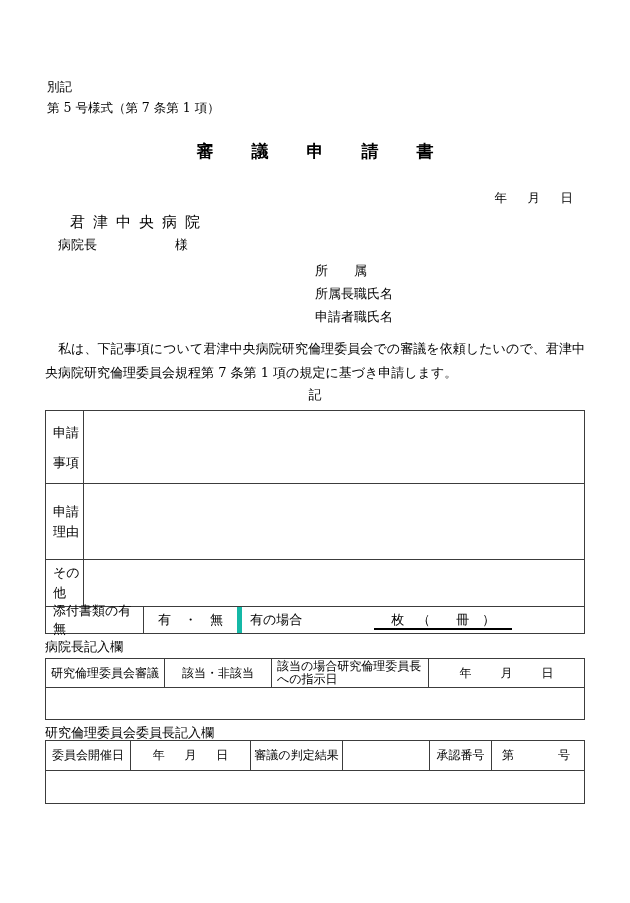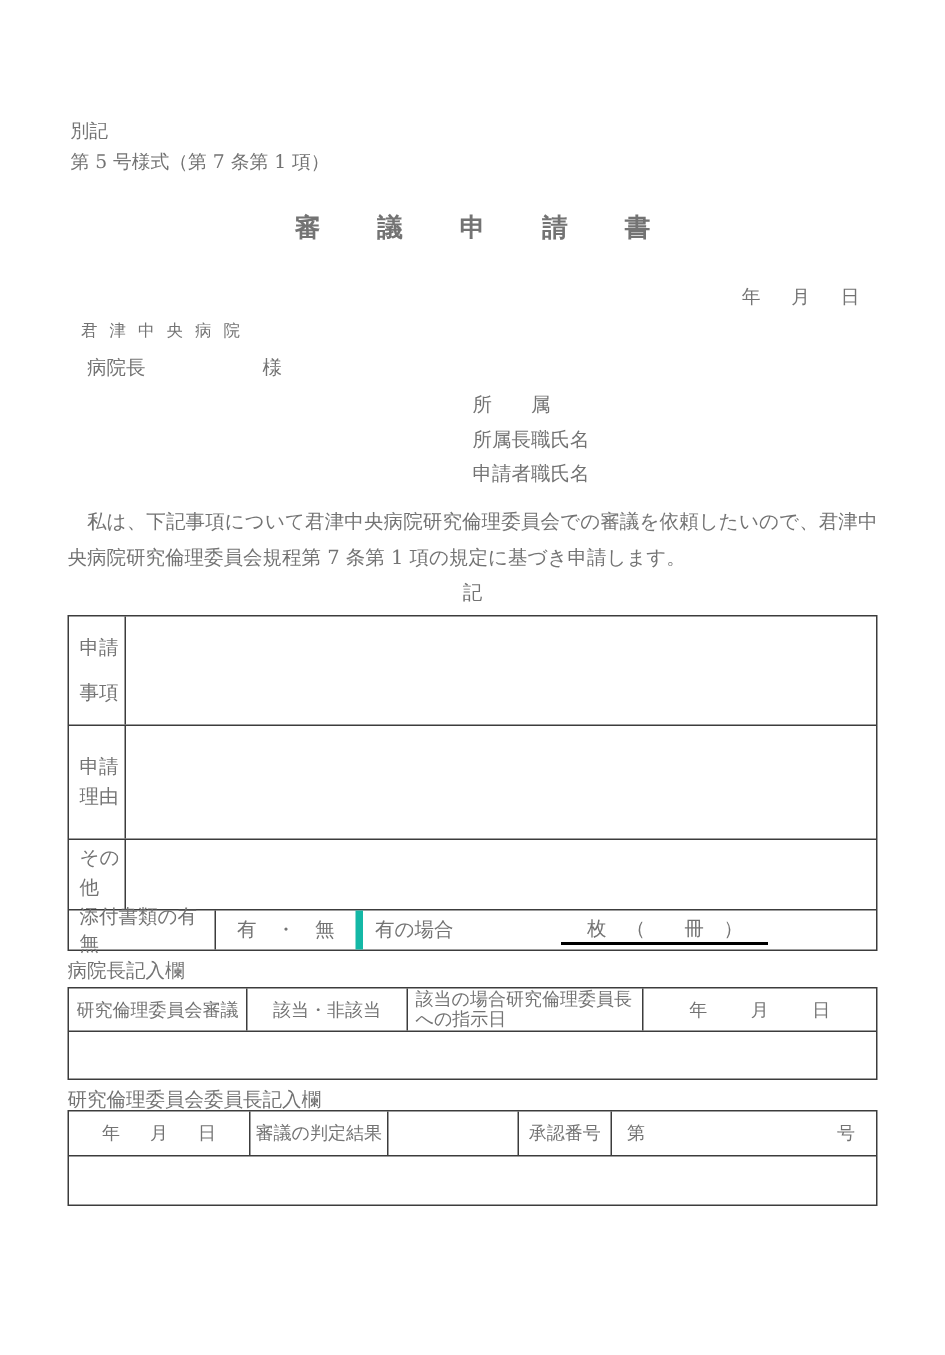--- a/index.html
+++ b/index.html
@@ -4,34 +4,34 @@
 <style>
   * { margin: 0; padding: 0; box-sizing: border-box; }
   html, body { background: #e8e8e8; }
   .page {
     position: relative;
     width: 630px;
     height: 903px;
     margin: 0 auto;
     background: #ffffff;
     font-family: "DejaVu Serif", "Liberation Serif", serif;
-    color: #737373;
+    color: #000000;
     overflow: hidden;
   }
   .abs { position: absolute; }
 
   .bekki        { left: 47px; top: 79px;  font-size: 12.5px; }
   .form-number  { left: 47px; top: 100px; font-size: 12.5px; }
   .title {
     left: 0; top: 140px; width: 100%;
     text-align: center; font-size: 17px; font-weight: bold;
     letter-spacing: 38px; padding-left: 38px;
   }
   .date-line    { top: 190px; right: 53px; font-size: 12.5px; letter-spacing: 4px; }
-  .hospital     { left: 54px; top: 213px; font-size: 11px; letter-spacing: 8px; }
+  .hospital     { left: 70px; top: 213px; font-size: 15px; letter-spacing: 8px; }
   .director-line{ left: 58px; top: 236px; font-size: 13px; width: 200px; }
   .director-line .honorific { position: absolute; left: 117px; top: 0; }
 
   .aff-block    { left: 315px; top: 259px; font-size: 13px; line-height: 23px; }
 
   .body-par {
     left: 45px; top: 337px; width: 540px;
     font-size: 13px; line-height: 24px;
     text-indent: 1em; text-align: justify;
   }
@@ -158,20 +158,21 @@
         <span>月</span>
         <span>日</span>
       </div>
     </div>
     <div class="erow"></div>
   </div>
 
   <div class="abs sec-heading h-committee">研究倫理委員会委員長記入欄</div>
   <div class="abs t3">
     <div class="hrow">
+      <div class="cell c1">委員会開催日</div>
       <div class="cell c2">
         <span>年</span>
         <span>月</span>
         <span>日</span>
       </div>
       <div class="cell c3">審議の判定結果</div>
       <div class="cell c4"></div>
       <div class="cell c5">承認番号</div>
       <div class="cell c6">
         <span>第</span>

